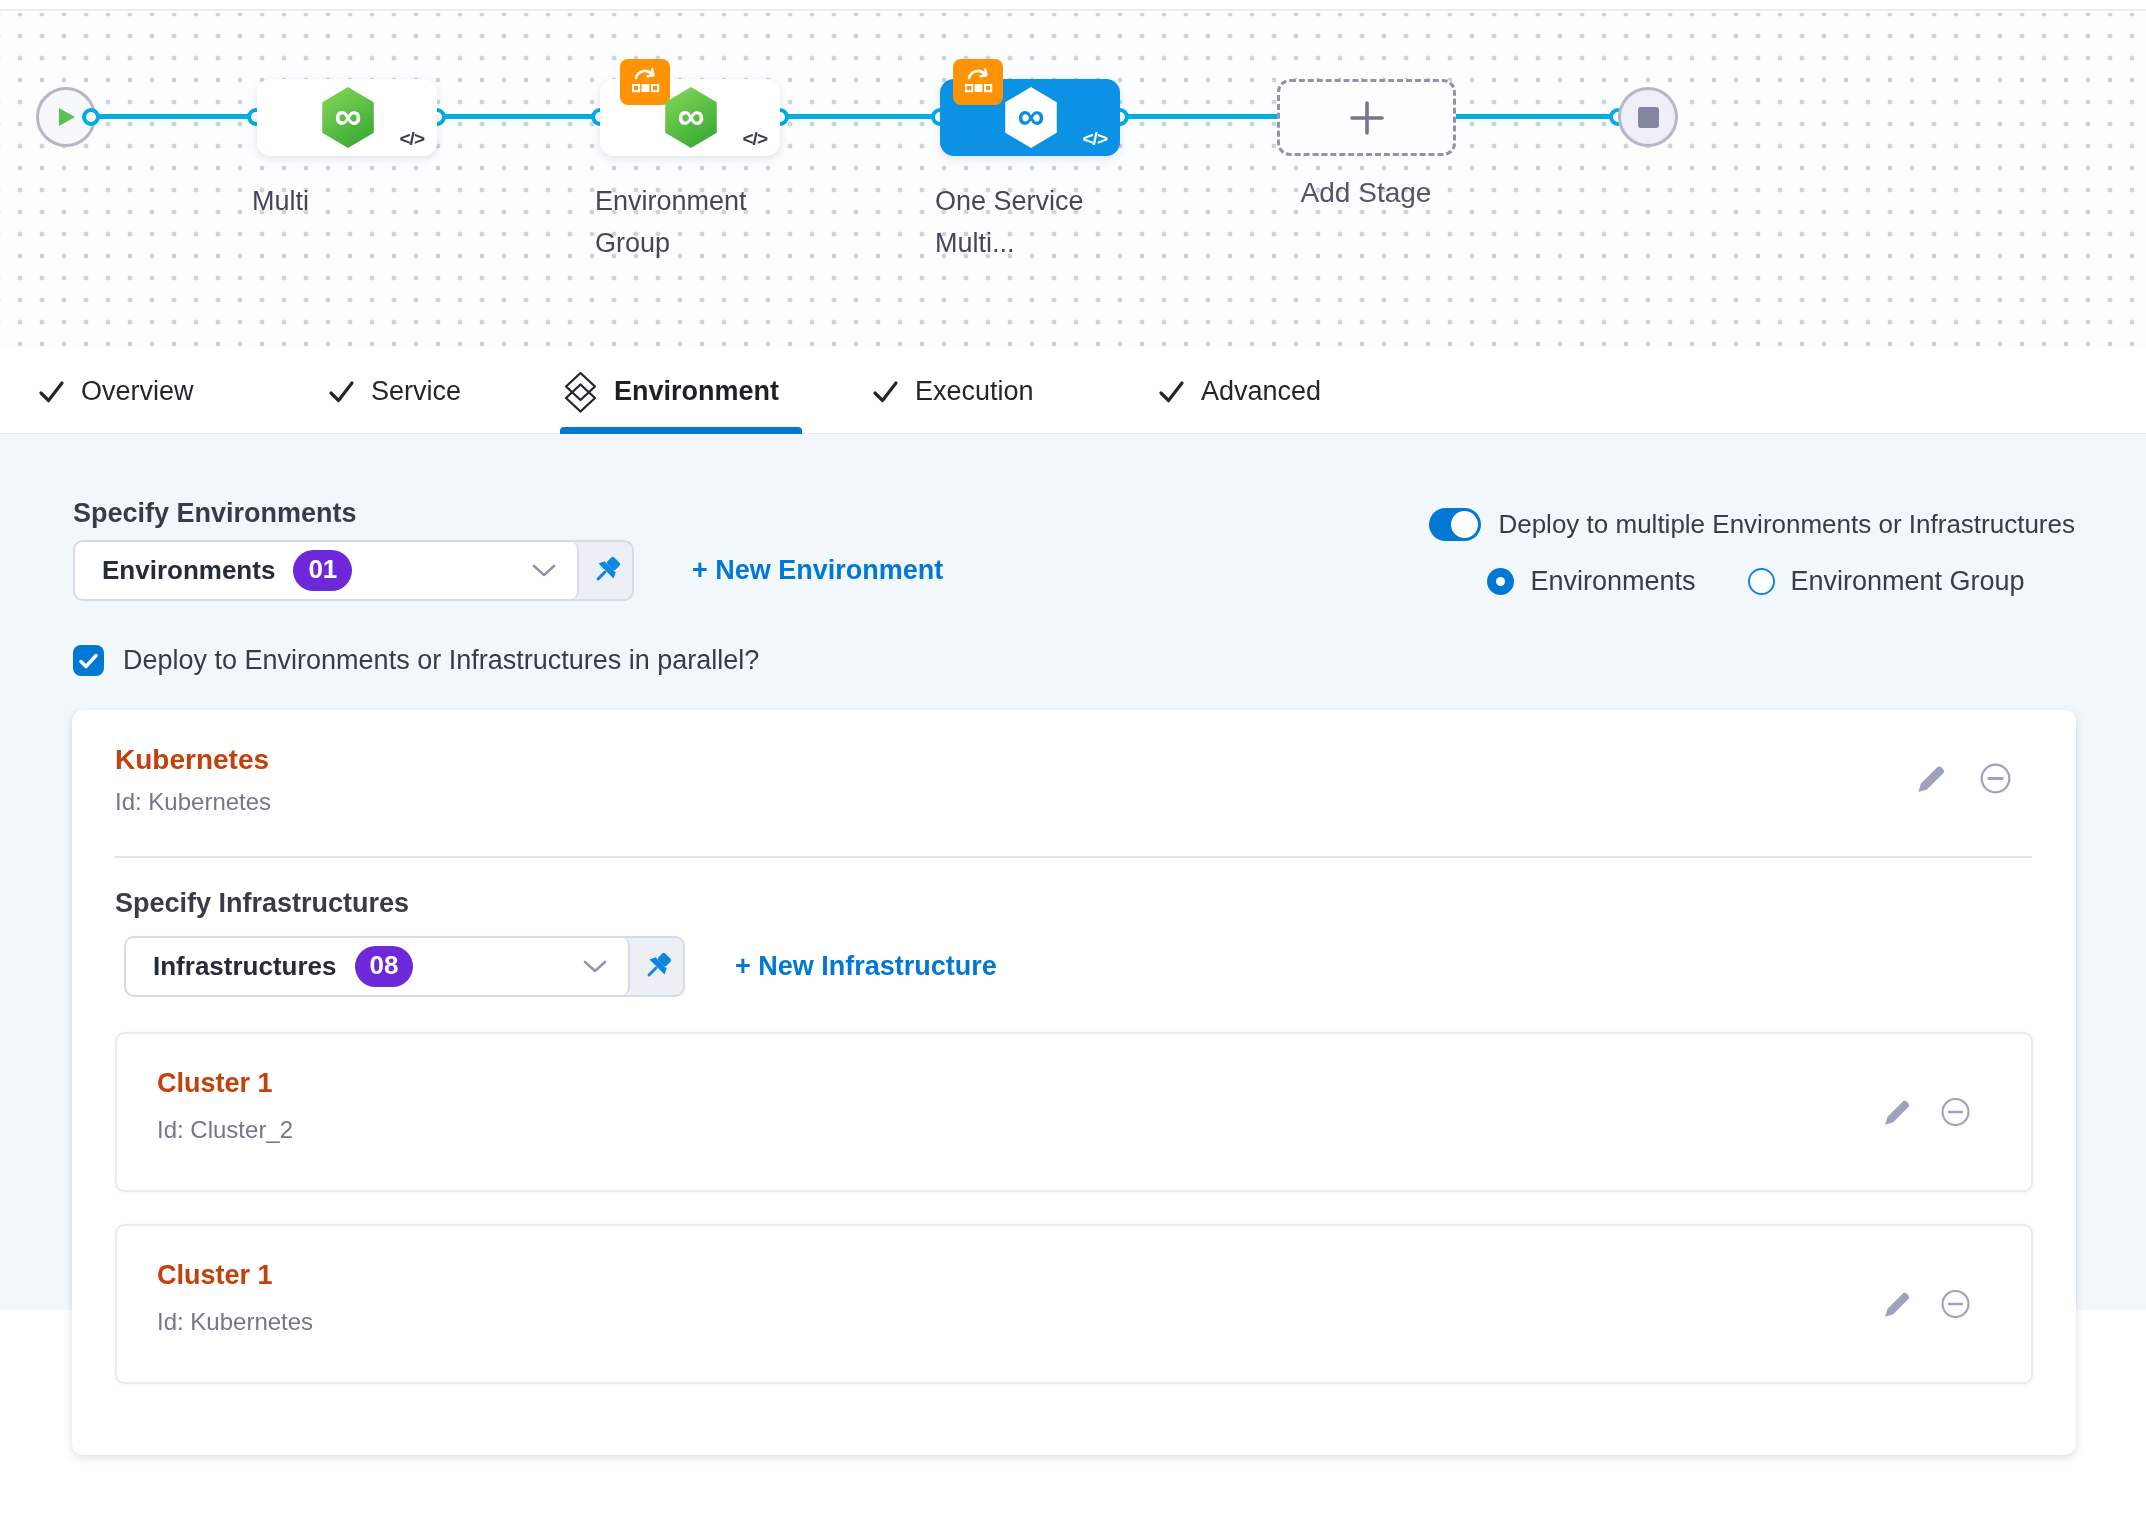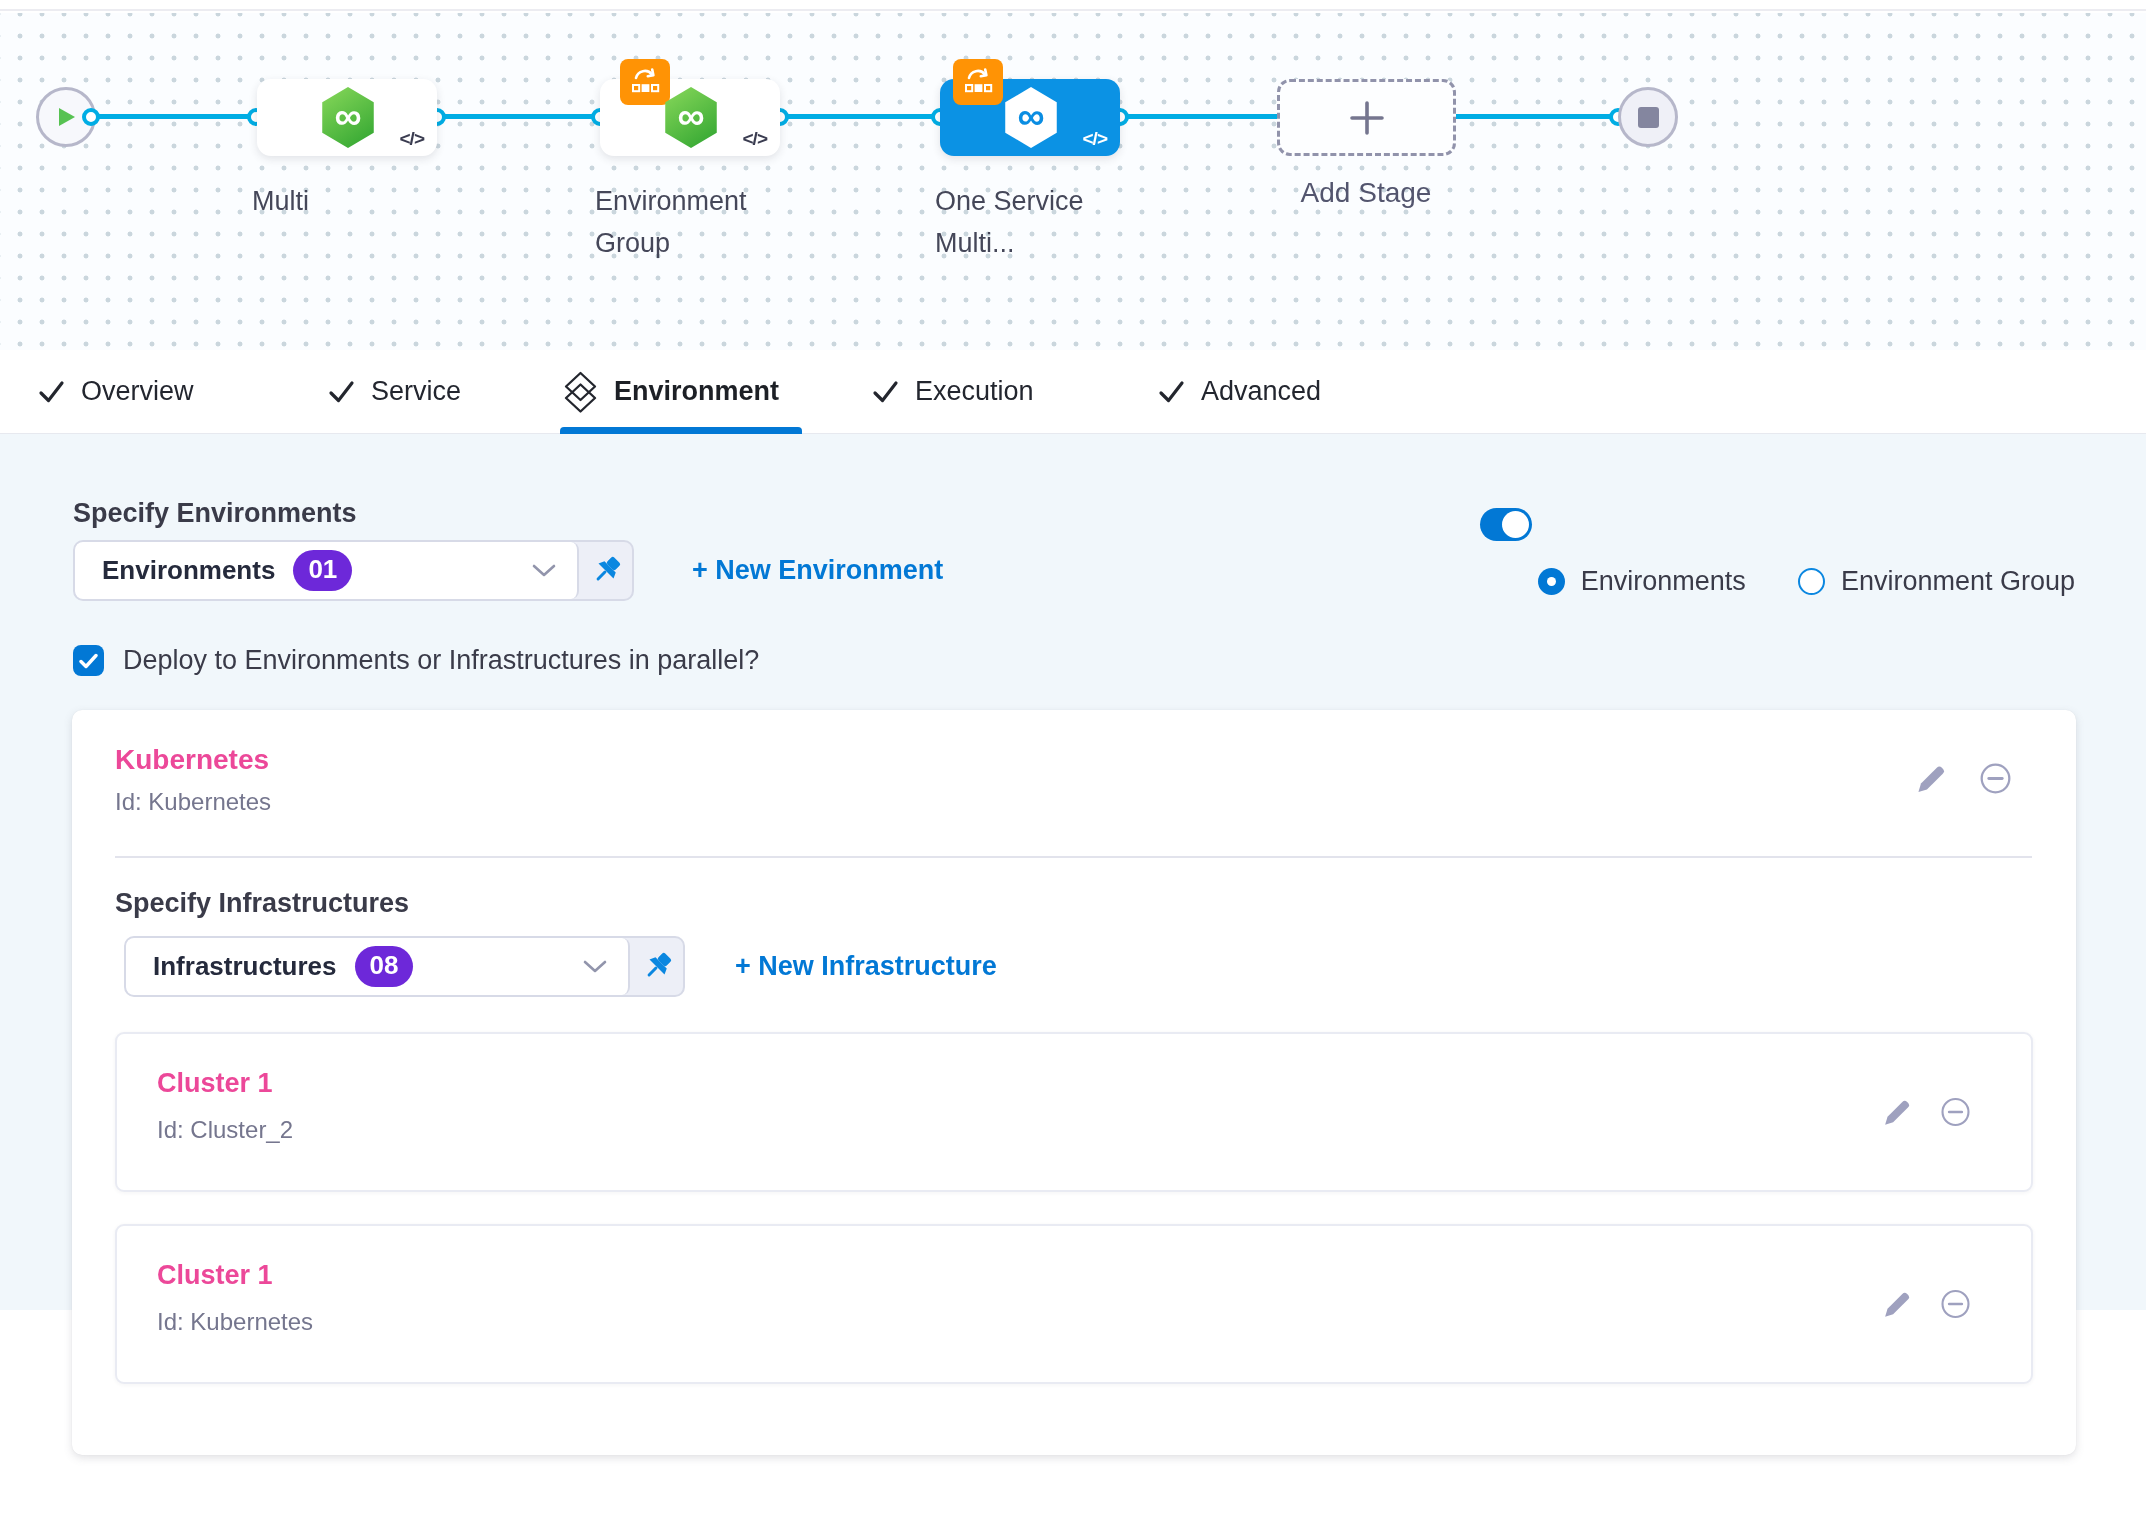--- a/index.html
+++ b/index.html
@@ -91,21 +91,21 @@
 
   .checkbox-row { position:absolute; left:73px; top:211px; display:flex; align-items:center; gap:19px; }
   .checkbox { width:31px; height:31px; border-radius:8px; background:#0278d5;
     display:flex; align-items:center; justify-content:center; flex:none; }
   .checkbox-label { font-size:27px; color:#3a3b49; }
 
   .outer-card { position:absolute; left:72px; top:276px; width:2004px; height:745px;
     background:#fff; border-radius:10px;
     box-shadow:0 0 1px rgba(40,41,61,.1), 0 3px 8px rgba(96,97,112,.18); }
 
-  .entity-name { position:absolute; font-weight:700; color:#ec4899;text-align:center; }
+  .entity-name { position:absolute; font-weight:700; color:#c2410c;text-align:center; }
   .entity-id { position:absolute; font-size:24px; color:#75768e; }
 
   .row-actions { position:absolute; display:flex; align-items:center; gap:34px; }
 
   .card-divider { position:absolute; left:43px; right:44px; top:146px; height:2px; background:#e2e3ec; }
 
   .infra-card { position:absolute; left:43px; width:1918px; height:160px; background:#fff;
     border:2px solid #e9ebf3; border-radius:9px; box-shadow:0 1px 4px rgba(40,41,61,.05); }
   .infra-card .row-actions { right:60px; top:50%; transform:translateY(-50%); gap:30px; }
 </style>
@@ -253,20 +253,21 @@
       </div>
     </div>
 
     <a class="new-link" style="left:692px;top:121px;">+ New Environment</a>
 
     <div class="deploy-multi">
       <div class="toggle-row">
         <div class="toggle">
           <div class="toggle-knob"></div>
         </div>
+        <span class="toggle-label">Deploy to multiple Environments or Infrastructures</span>
       </div>
       <div class="radio-row">
         <div class="radio-opt">
           <span class="radio sel">
               <span class="radio-dot"></span>
             </span>
           <span>Environments</span>
         </div>
         <div class="radio-opt">
           <span class="radio unsel"></span>

